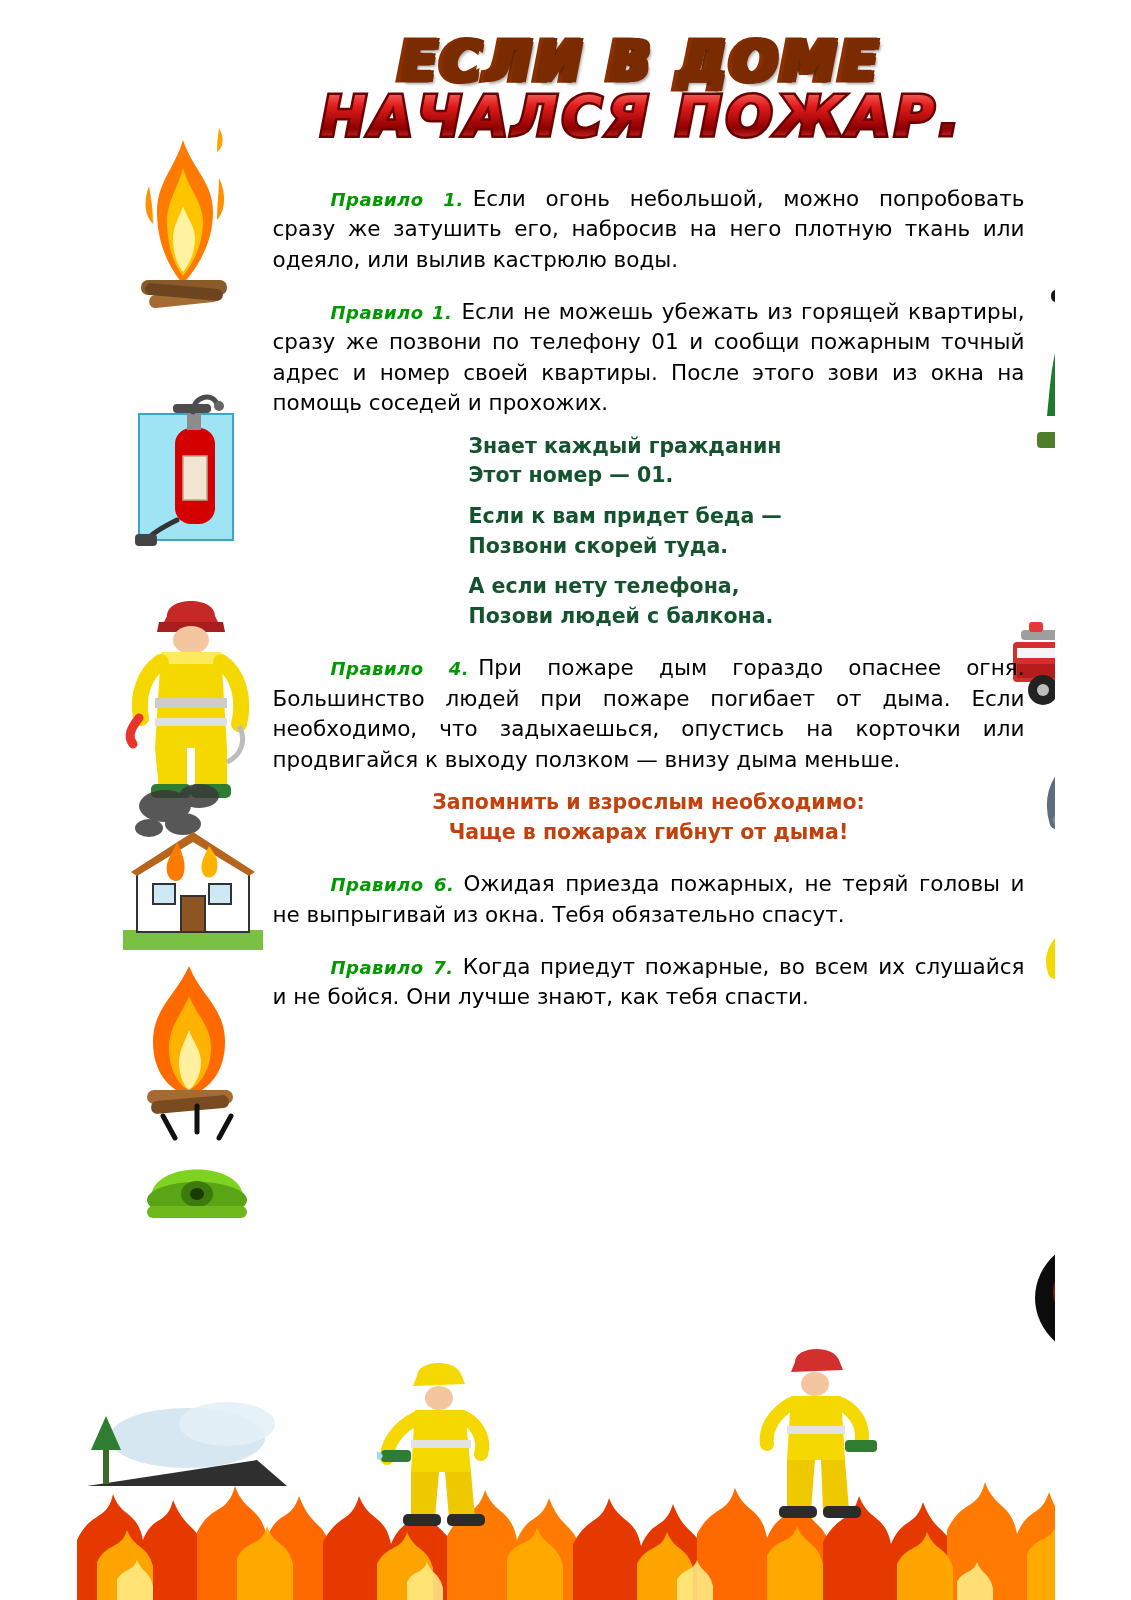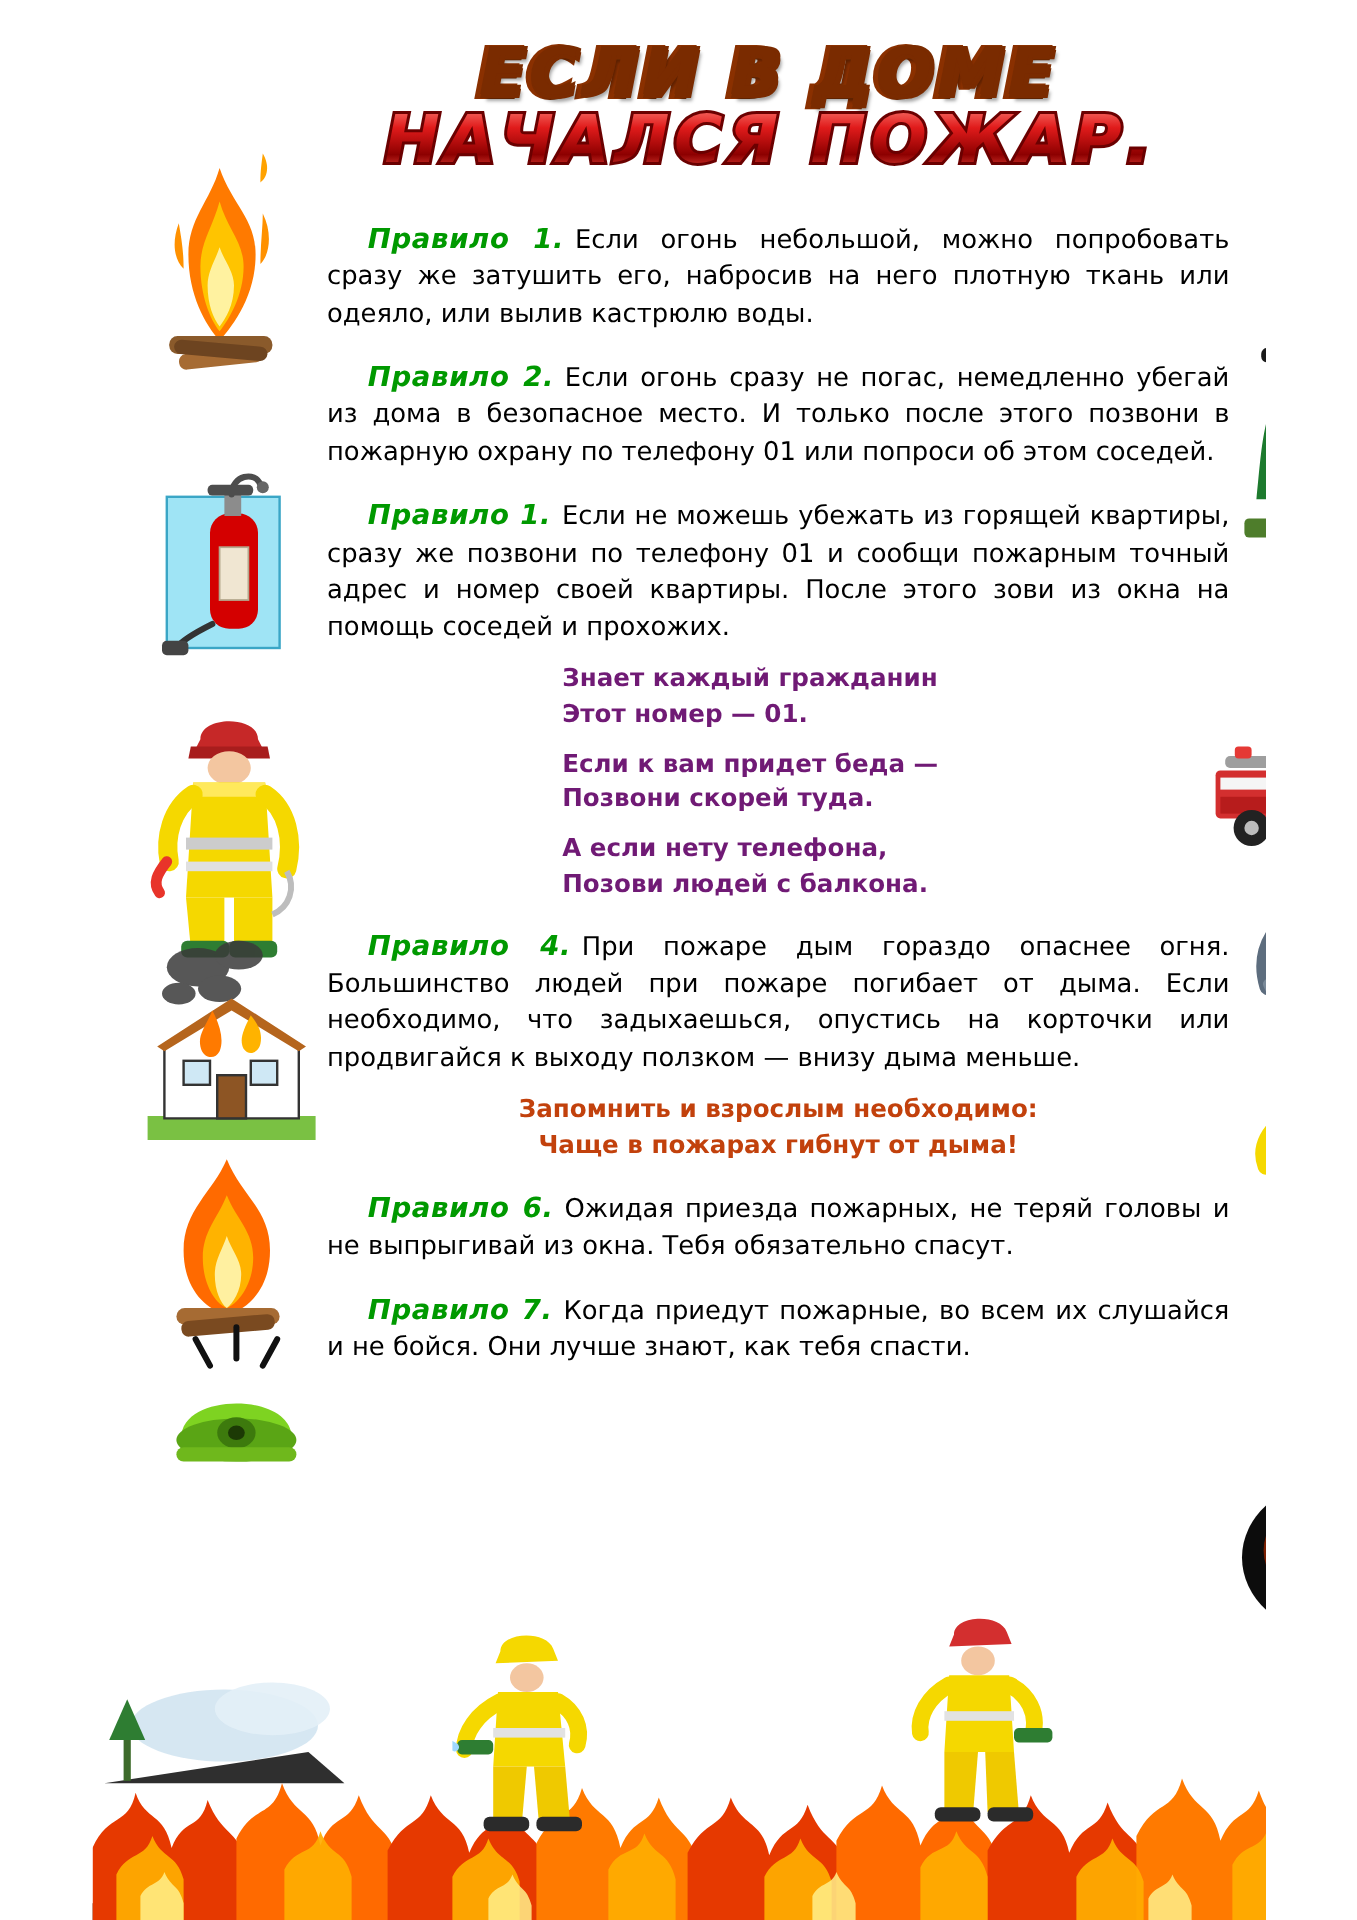--- a/index.html
+++ b/index.html
@@ -107,26 +107,27 @@
     color: #000000;
     text-align: justify;
     text-justify: inter-word;
     margin-bottom: 13px;
     text-indent: 34px;
   }
   .rule-label {
     color: #009900;
     font-weight: bold;
     font-style: italic;
-    font-size: 23px;
+    font-size: 18px;
     letter-spacing: 0.5px;
     margin-right: 9px;
+    margin-left: 24px;
   }
   .verse {
-    color: #701a75;
+    color: #14532d;
     font-weight: bold;
     font-size: 20.5px;
     line-height: 1.45;
     margin: 10px 0 14px 196px;
     text-align: left;
   }
   .verse .stanza { margin-bottom: 11px; }
   .verse .stanza:last-child { margin-bottom: 0; }
   .note {
     color: #c2410c;
@@ -418,23 +419,20 @@
       </g>
     </svg>
   </div>
 
   <div class="content">
 
     <p class="rule">
       <span class="rule-label">Правило 1.</span><span>Если огонь небольшой, можно попробовать сразу же затушить его, набросив на него плотную ткань или одеяло, или вылив кастрюлю воды.</span>
     </p>
 
-    <p class="rule">
-      <span class="rule-label">Правило 2.</span><span>Если огонь сразу не погас, немедленно убегай из дома в безопасное место. И только после этого позвони в пожарную охрану по телефону 01 или попроси об этом соседей.</span>
-    </p>
 
     <p class="rule">
       <span class="rule-label">Правило 1.</span><span>Если не можешь убежать из горящей квартиры, сразу же позвони по телефону 01 и сообщи пожарным точный адрес и номер своей квартиры. После этого зови из окна на помощь соседей и прохожих.</span>
     </p>
 
     <div class="verse">
       <div class="stanza">
         <div>Знает каждый гражданин</div>
         <div>Этот номер — 01.</div>
       </div>

